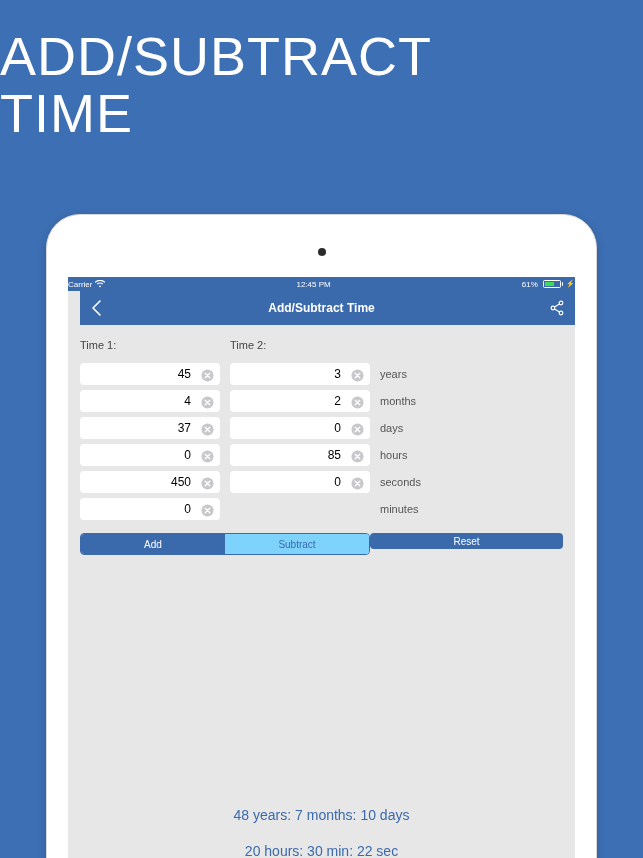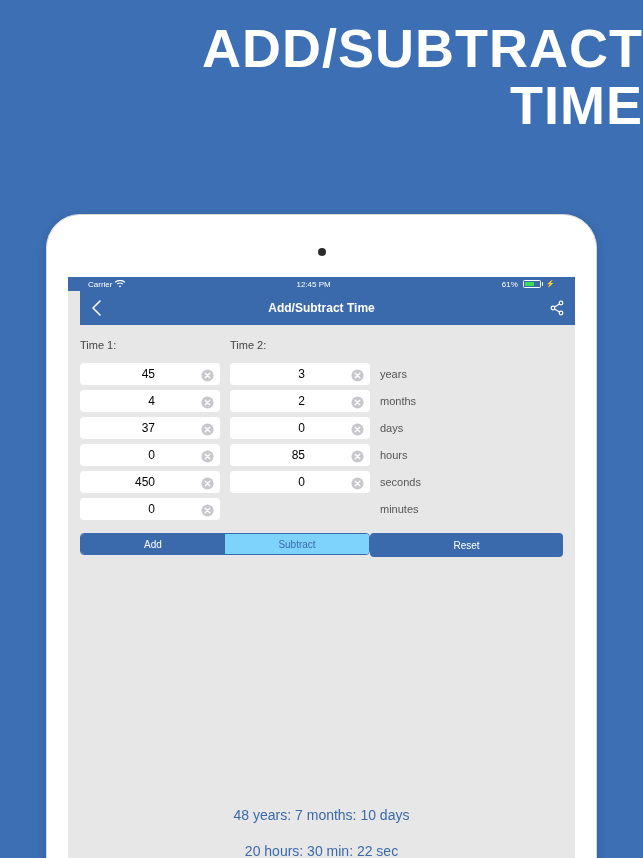--- a/index.html
+++ b/index.html
@@ -7,25 +7,25 @@
       width: 643px;
       height: 858px;
       background: #3d6fb4;
       font-family: -apple-system, "Helvetica Neue", Arial, sans-serif;
       overflow: hidden;
       position: relative;
     }
     .hero-title {
       color: #fff;
       font-size: 54px;
-      font-weight: 700;
-      text-align: right;
+      font-weight: 400;
+      text-align: left;
       letter-spacing: 1px;
       line-height: 1.05;
-      padding-top: 20px;
+      padding-top: 28px;
     }
     .tablet-frame {
       position: absolute;
       left: 46px;
       top: 214px;
       width: 551px;
       height: 700px;
       background: #fff;
       border-radius: 34px;
       box-shadow: 0 2px 10px rgba(0,0,0,0.15);
@@ -49,21 +49,21 @@
       bottom: 0;
       background: #e7e7e7;
       overflow: hidden;
     }
     .status-bar {
       height: 14px;
       background: #3b6aac;
       display: flex;
       align-items: center;
       justify-content: space-between;
-      padding: 0 20px;
+      padding: 0 0;
       color: #fff;
       font-size: 8px;
     }
     .status-left, .status-right {
       display: flex;
       align-items: center;
       gap: 3px;
     }
     .wifi-icon svg, .share-icon svg, .back-icon svg { display: block; }
     .nav-bar {
@@ -107,21 +107,20 @@
       height: 18px;
     }
     .field {
       background: #fff;
       border-radius: 4px;
       height: 22px;
       margin-bottom: 5px;
       display: flex;
       align-items: center;
       padding: 0 6px 0 0;
-      gap: 36px;
     }
     .field-value {
       flex: 1;
       text-align: right;
       font-size: 12px;
       color: #000;
       padding-right: 10px;
     }
     .clear-icon {
       width: 13px;
@@ -163,21 +162,21 @@
     }
     .seg-btn.inactive {
       background: #7dd3fc;
       color: #3b6aac;
     }
     .reset-btn {
       flex: 1;
       background: #3b6aac;
       color: #fff;
       border-radius: 4px;
-      height: 24px;
+      height: 16px;
       font-size: 10px;
       display: flex;
       align-items: center;
       justify-content: center;
       cursor: pointer;
     }
     .results {
       position: absolute;
       bottom: 34px;
       left: 0; right: 0;

